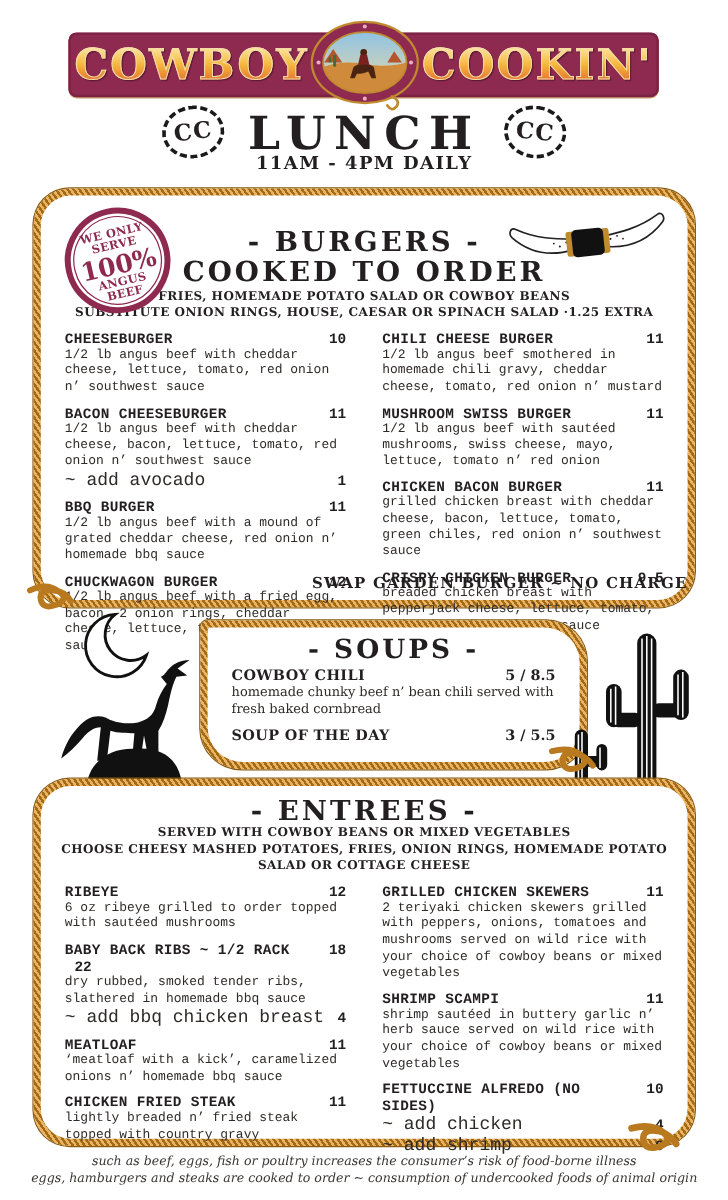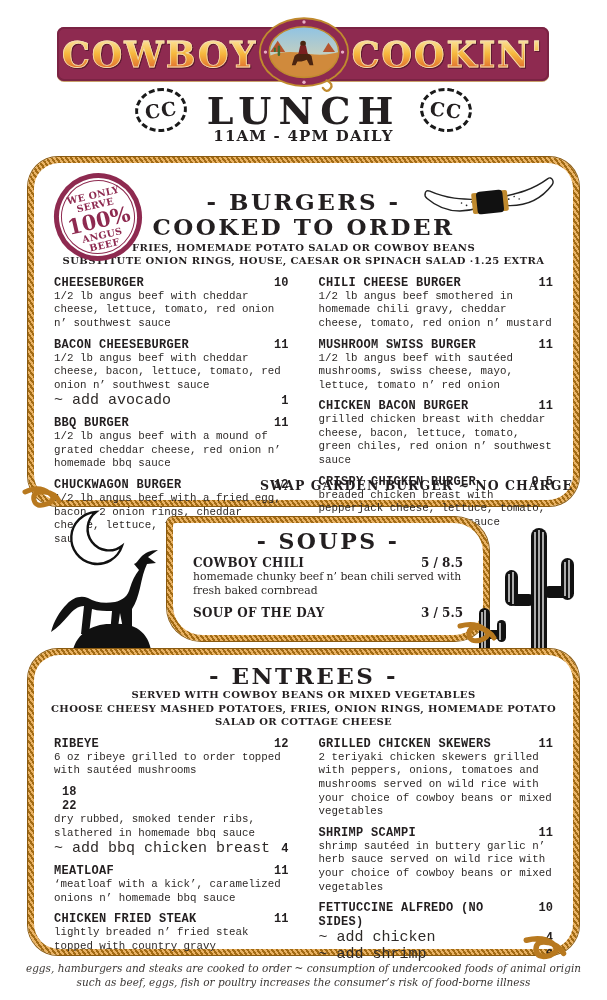--- a/index.html
+++ b/index.html
@@ -317,20 +317,21 @@
       <div class="col">
         <div class="item">
           <div class="row">
               <span class="nm">RIBEYE</span>
               <span class="pr">12</span>
             </div>
           <div class="ds">6 oz ribeye grilled to order topped with sautéed mushrooms</div>
         </div>
         <div class="item">
           <div class="row">
+              <span class="nm">BABY BACK RIBS ~ 1/2 RACK</span>
               <span class="pr">18</span>
             </div>
           <div class="row">
               <span class="pr">22</span>
             </div>
           <div class="ds">dry rubbed, smoked tender ribs, slathered in homemade bbq sauce</div>
           <div class="row ad">
               <span class="lbl">~ add bbq chicken breast</span>
               <span class="pr">4</span>
             </div>
@@ -381,15 +382,15 @@
         </div>
       </div>
     </div>
     <svg class="knot" style="right:4px; bottom:-18px; width:46px; height:36px;" viewBox="0 0 42 32">
       <path d="M3,8 q15,-4 24,3 q8,7 -3,11 q-11,3 -12,-5 q-1,-9 11,-7 q9,2 14,10" fill="none" stroke="#B8791F" stroke-width="5" stroke-linecap="round"></path>
     </svg>
   </div>
 </div>
 
 <div class="disclaimer">
+  <div>such as beef, eggs, fish or poultry increases the consumer’s risk of food-borne illness</div>
   <div>eggs, hamburgers and steaks are cooked to order ~ consumption of undercooked foods of animal origin</div>
-  <div>such as beef, eggs, fish or poultry increases the consumer’s risk of food-borne illness</div>
 </div>
 
 </body></html>

